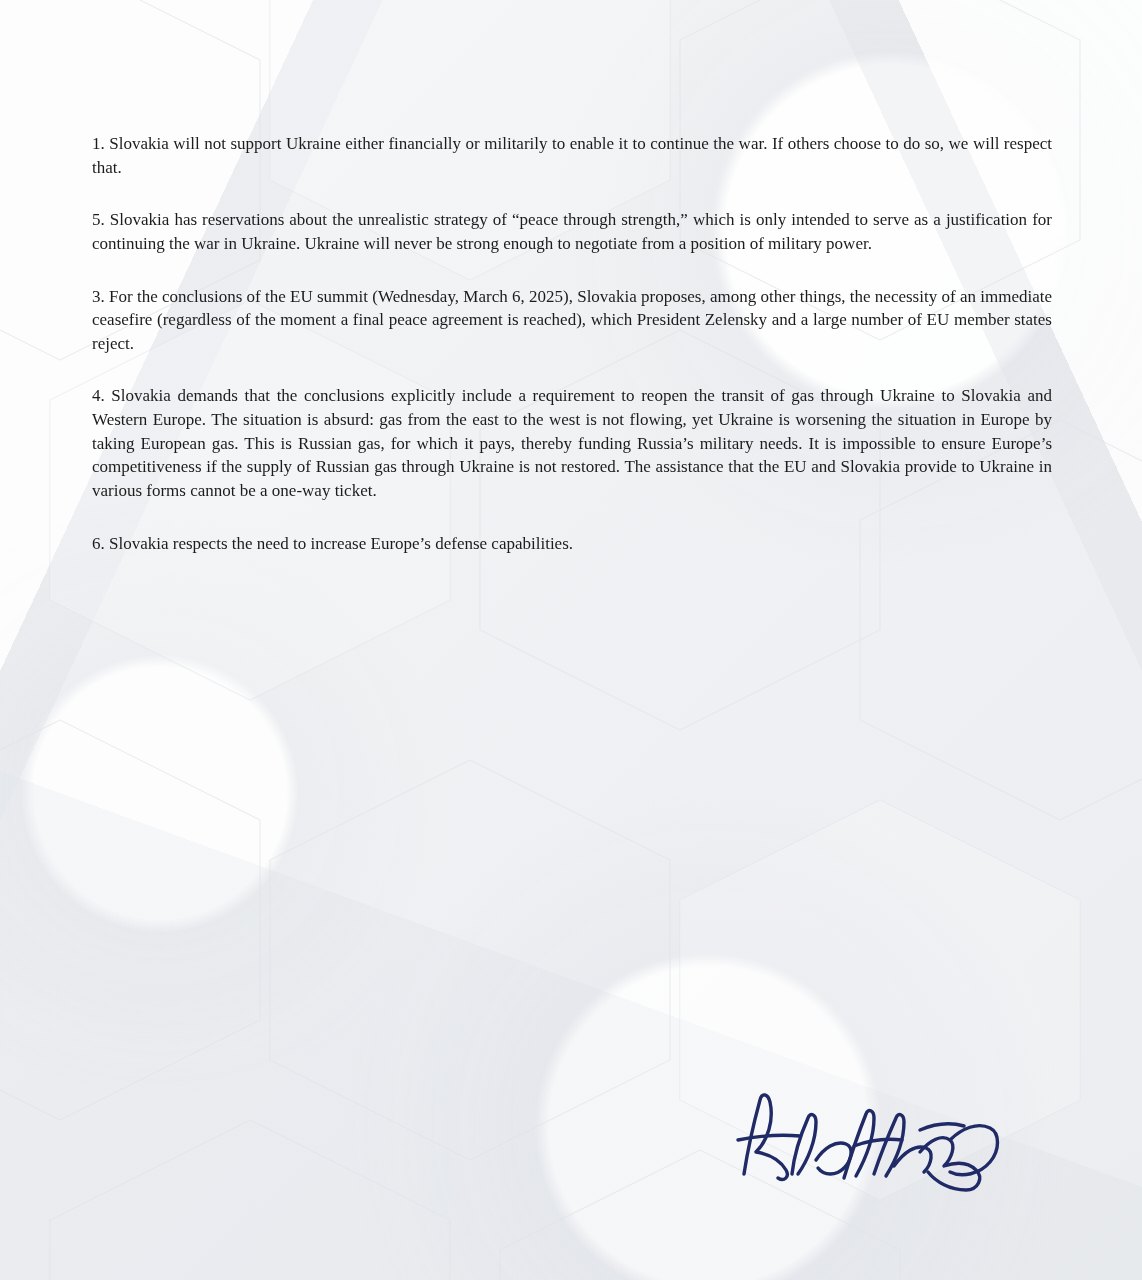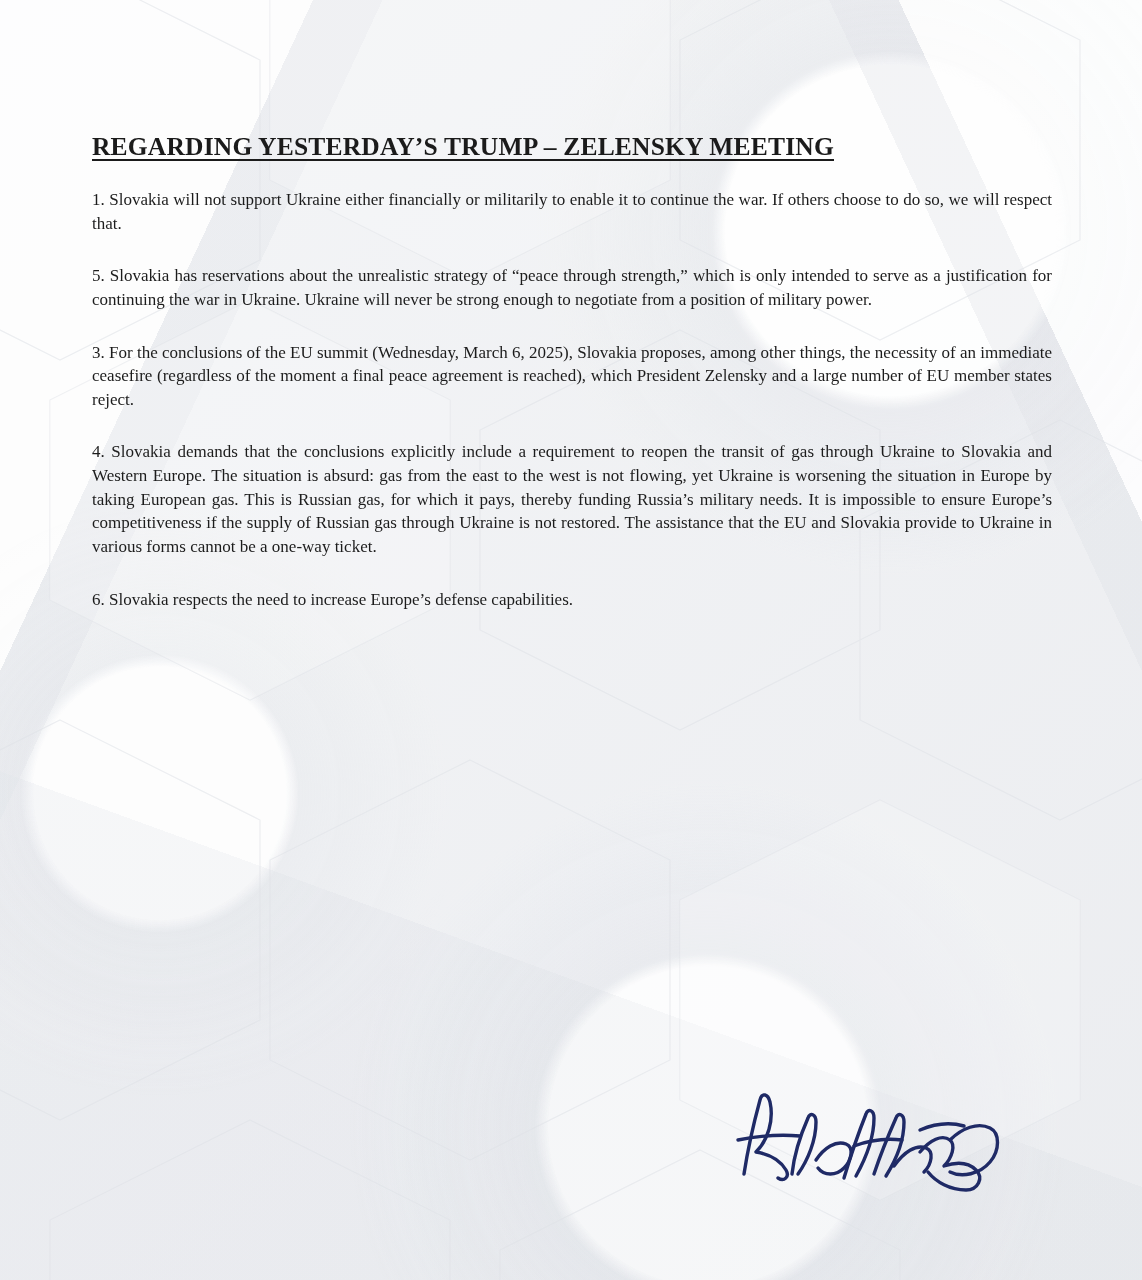--- a/index.html
+++ b/index.html
@@ -104,21 +104,20 @@
       <polygon points="700,1150 900,1250 900,1450 700,1550 500,1450 500,1250"></polygon>
     </g>
     <g fill="#ffffff" opacity="0.35">
       <polygon points="470,-120 670,-20 670,180 470,280 270,180 270,-20"></polygon>
       <polygon points="250,300 450,400 450,600 250,700 50,600 50,400"></polygon>
       <polygon points="880,800 1080,900 1080,1100 880,1200 680,1100 680,900"></polygon>
     </g>
   </svg>
 
   <div class="content">
-    <h1 class="doc-title">REGARDING YESTERDAY’S TRUMP – ZELENSKY MEETING</h1>
 
     <p class="para">1. Slovakia will not support Ukraine either financially or militarily to enable it to continue the war. If others choose to do so, we will respect that.</p>
     <p class="para">5. Slovakia has reservations about the unrealistic strategy of “peace through strength,” which is only intended to serve as a justification for continuing the war in Ukraine. Ukraine will never be strong enough to negotiate from a position of military power.</p>
     <p class="para">3. For the conclusions of the EU summit (Wednesday, March 6, 2025), Slovakia proposes, among other things, the necessity of an immediate ceasefire (regardless of the moment a final peace agreement is reached), which President Zelensky and a large number of EU member states reject.</p>
     <p class="para">4. Slovakia demands that the conclusions explicitly include a requirement to reopen the transit of gas through Ukraine to Slovakia and Western Europe. The situation is absurd: gas from the east to the west is not flowing, yet Ukraine is worsening the situation in Europe by taking European gas. This is Russian gas, for which it pays, thereby funding Russia’s military needs. It is impossible to ensure Europe’s competitiveness if the supply of Russian gas through Ukraine is not restored. The assistance that the EU and Slovakia provide to Ukraine in various forms cannot be a one-way ticket.</p>
     <p class="para last">6. Slovakia respects the need to increase Europe’s defense capabilities.</p>
   </div>
 
   <div class="signature">
     <svg viewBox="0 0 300 140">

